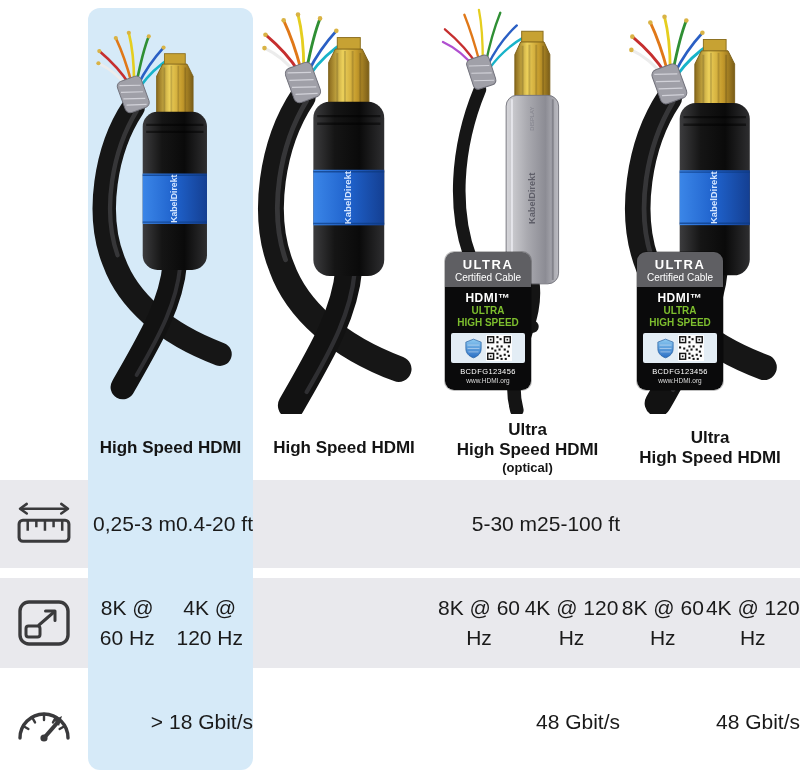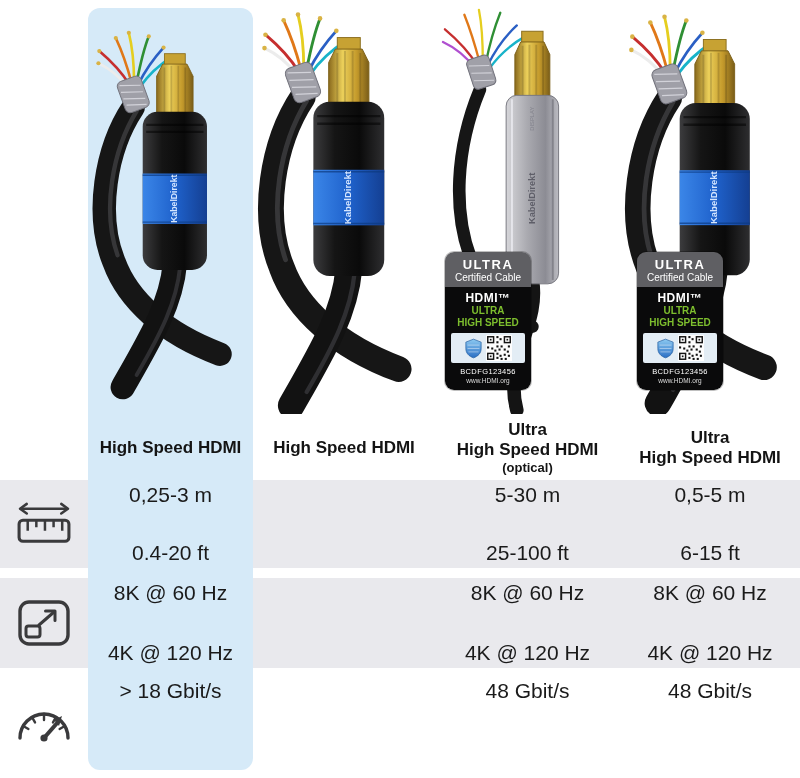--- a/index.html
+++ b/index.html
@@ -16,22 +16,22 @@
                background:#d6eaf8; border-radius:12px; }
 
   .col { position:absolute; top:0; height:646px; }
   .cable { position:absolute; top:6px; left:0; width:100%; height:408px; }
 
   .hdr { position:absolute; top:418px; left:0; right:0; height:60px;
          display:flex; flex-direction:column; align-items:center; justify-content:center;
          font-weight:bold; font-size:17px; color:#141414; line-height:1.18; text-align:center; }
   .hdr .sub { font-size:13px; font-weight:bold; }
 
-  .cell { position:absolute; left:0; right:0; display:flex; flex-direction:column;
-          align-items:center; justify-content:space-between; font-size:21px; color:#1a1a1a;
+  .cell { position:absolute; left:0; right:0; display:flex; flex-direction:row;
+          align-items:center; justify-content:flex-end; font-size:21px; color:#1a1a1a;
           line-height:1.45; text-align:center; }
   .cell.len { top:480px; height:88px; }
   .cell.res { top:578px; height:90px; }
   .cell.spd { top:676px; height:92px; }
 
   .icon-cell { position:absolute; left:0; width:88px; display:flex;
                align-items:center; justify-content:center; }
 
   
   .cert { position:absolute; top:252px; width:86px; border-radius:9px; overflow:hidden;
@@ -360,24 +360,20 @@
         </div>
         <div class="cert-code">BCDFG123456</div>
         <div class="cert-url">www.HDMI.org</div>
       </div>
     </div>
     <div class="hdr">
       <span>Ultra</span>
       <span>High Speed HDMI</span>
       <span class="sub"></span>
     </div>
-    <div class="cell len">
-      <span>0,5-5 m</span>
-      <span>6-15 ft</span>
-    </div>
     <div class="cell res">
       <span>8K @ 60 Hz</span>
       <span>4K @ 120 Hz</span>
     </div>
     <div class="cell spd">
       <span>48 Gbit/s</span>
     </div>
   </div>
 
 </div>

